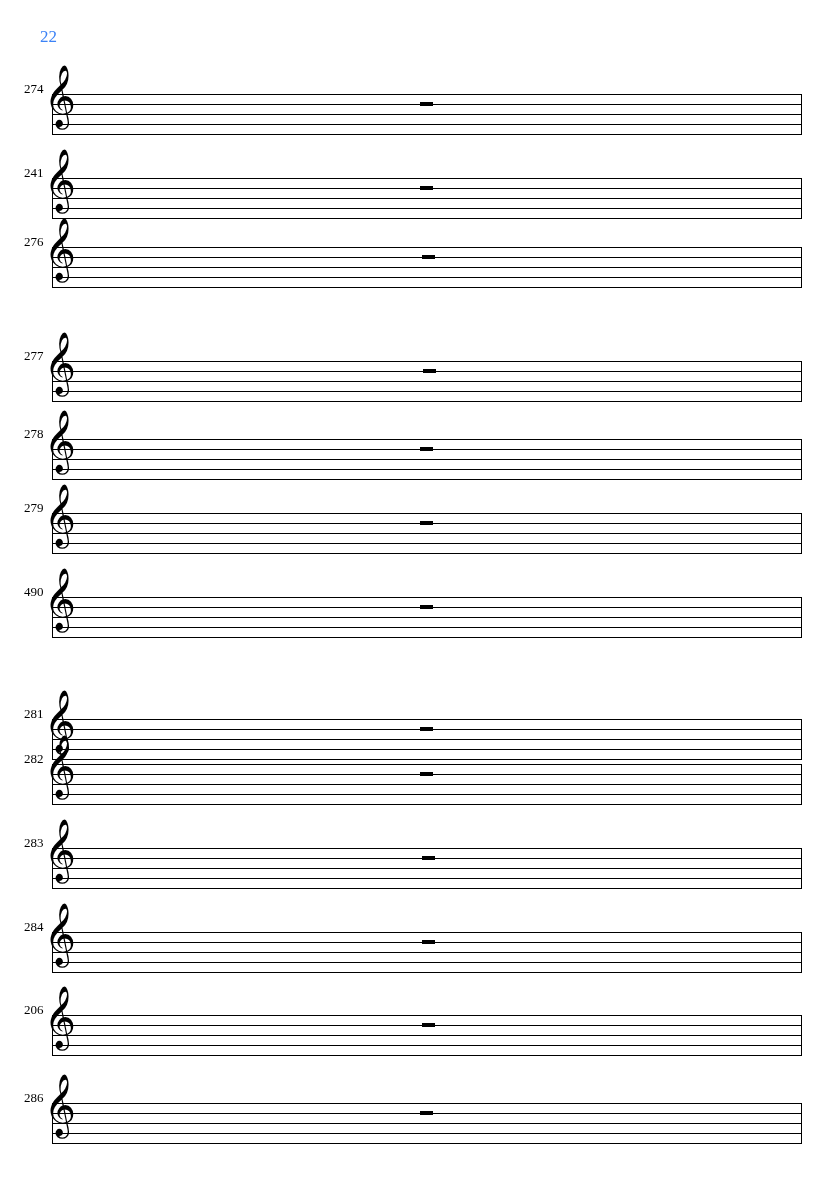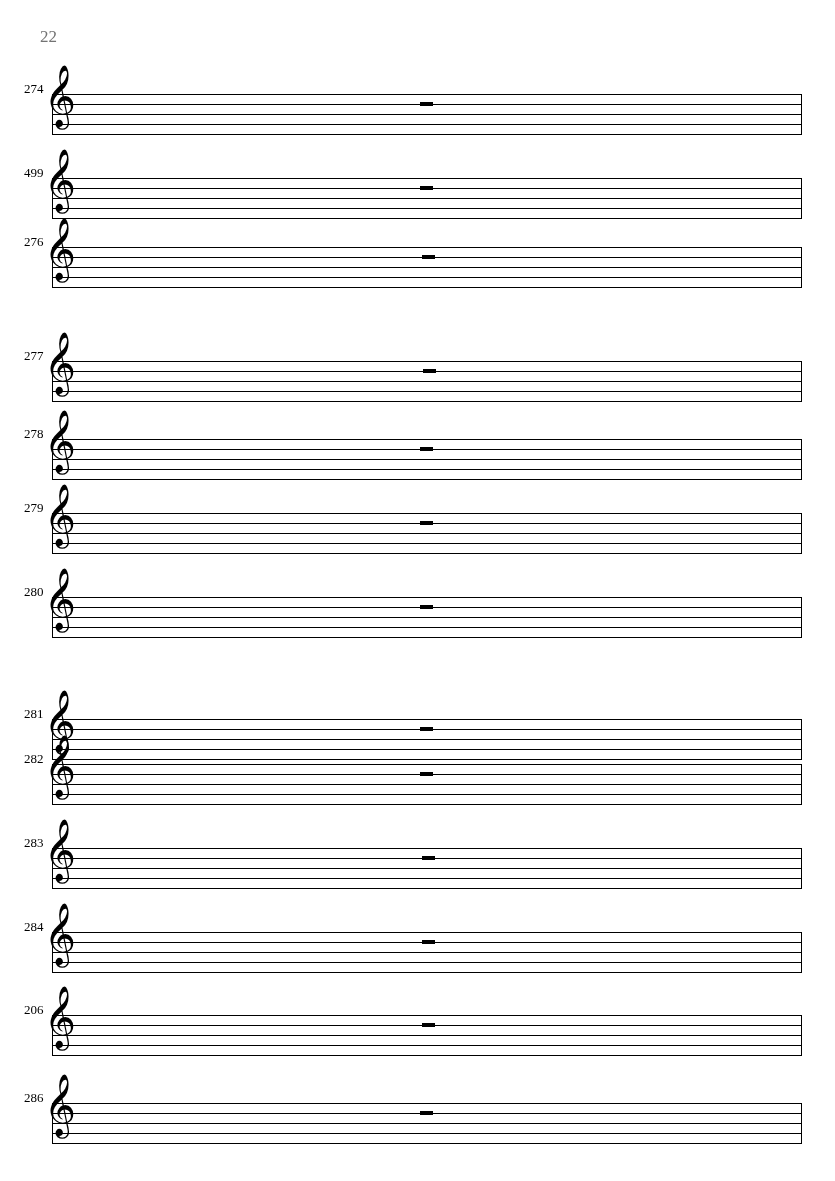--- a/index.html
+++ b/index.html
@@ -21,21 +21,21 @@
     height: 1181px;
     background: #ffffff;
   }
   .page-number {
     position: absolute;
     left: 40px;
     top: 28px;
     font-family: "Liberation Serif", serif;
     font-size: 17px;
     line-height: 1;
-    color: #737373;
+    color: #3b82f6;
   }
   .systems {
     position: absolute;
     left: 0;
     top: 0;
     width: 835px;
   }
   .system {
     position: absolute;
     left: 0;
@@ -123,21 +123,21 @@
           <div class="staff-line l4"></div>
           <div class="barline left"></div>
           <div class="barline right"></div>
         </div>
         <div class="clef">𝄞</div>
         <div class="rest-wrap">
           <div class="rest" style="left: 368px;"></div>
         </div>
       </div>
       <div class="system" style="top: 166px;">
-        <div class="measure-number">499</div>
+        <div class="measure-number">241</div>
         <div class="staff">
           <div class="staff-line l0"></div>
           <div class="staff-line l1"></div>
           <div class="staff-line l2"></div>
           <div class="staff-line l3"></div>
           <div class="staff-line l4"></div>
           <div class="barline left"></div>
           <div class="barline right"></div>
         </div>
         <div class="clef">𝄞</div>
@@ -203,21 +203,21 @@
           <div class="staff-line l4"></div>
           <div class="barline left"></div>
           <div class="barline right"></div>
         </div>
         <div class="clef">𝄞</div>
         <div class="rest-wrap">
           <div class="rest" style="left: 368px;"></div>
         </div>
       </div>
       <div class="system" style="top: 585px;">
-        <div class="measure-number">280</div>
+        <div class="measure-number">490</div>
         <div class="staff">
           <div class="staff-line l0"></div>
           <div class="staff-line l1"></div>
           <div class="staff-line l2"></div>
           <div class="staff-line l3"></div>
           <div class="staff-line l4"></div>
           <div class="barline left"></div>
           <div class="barline right"></div>
         </div>
         <div class="clef">𝄞</div>

